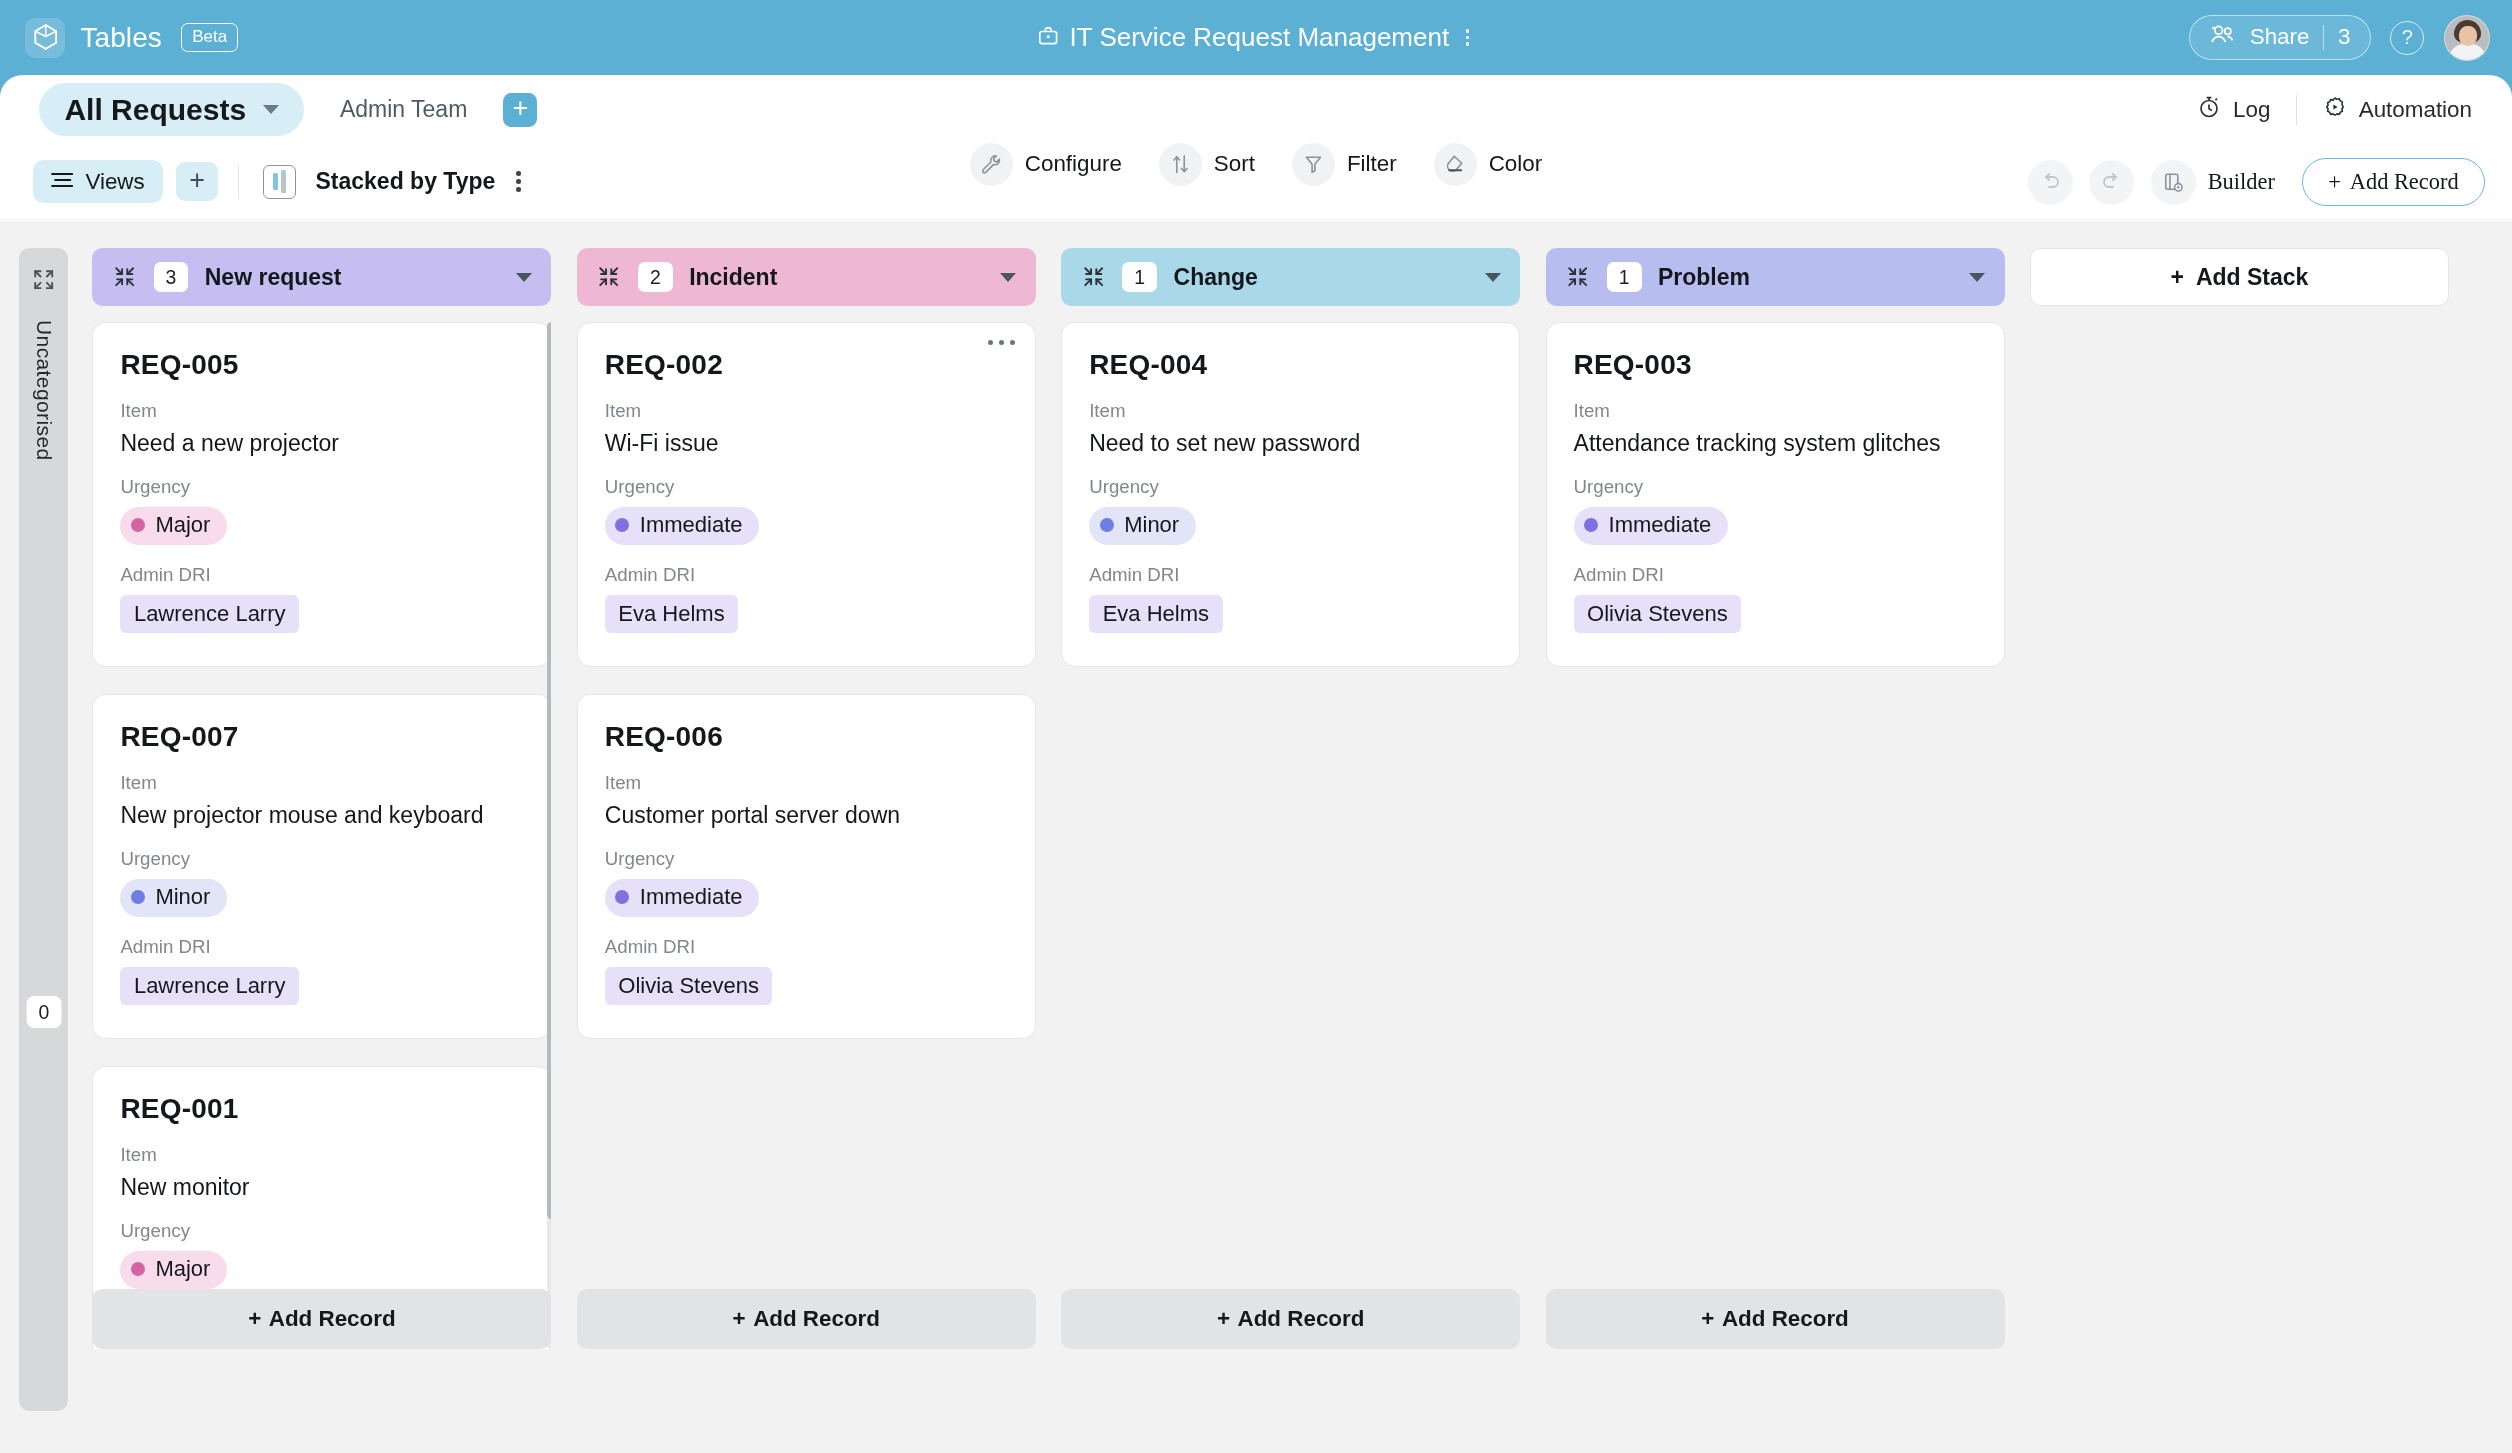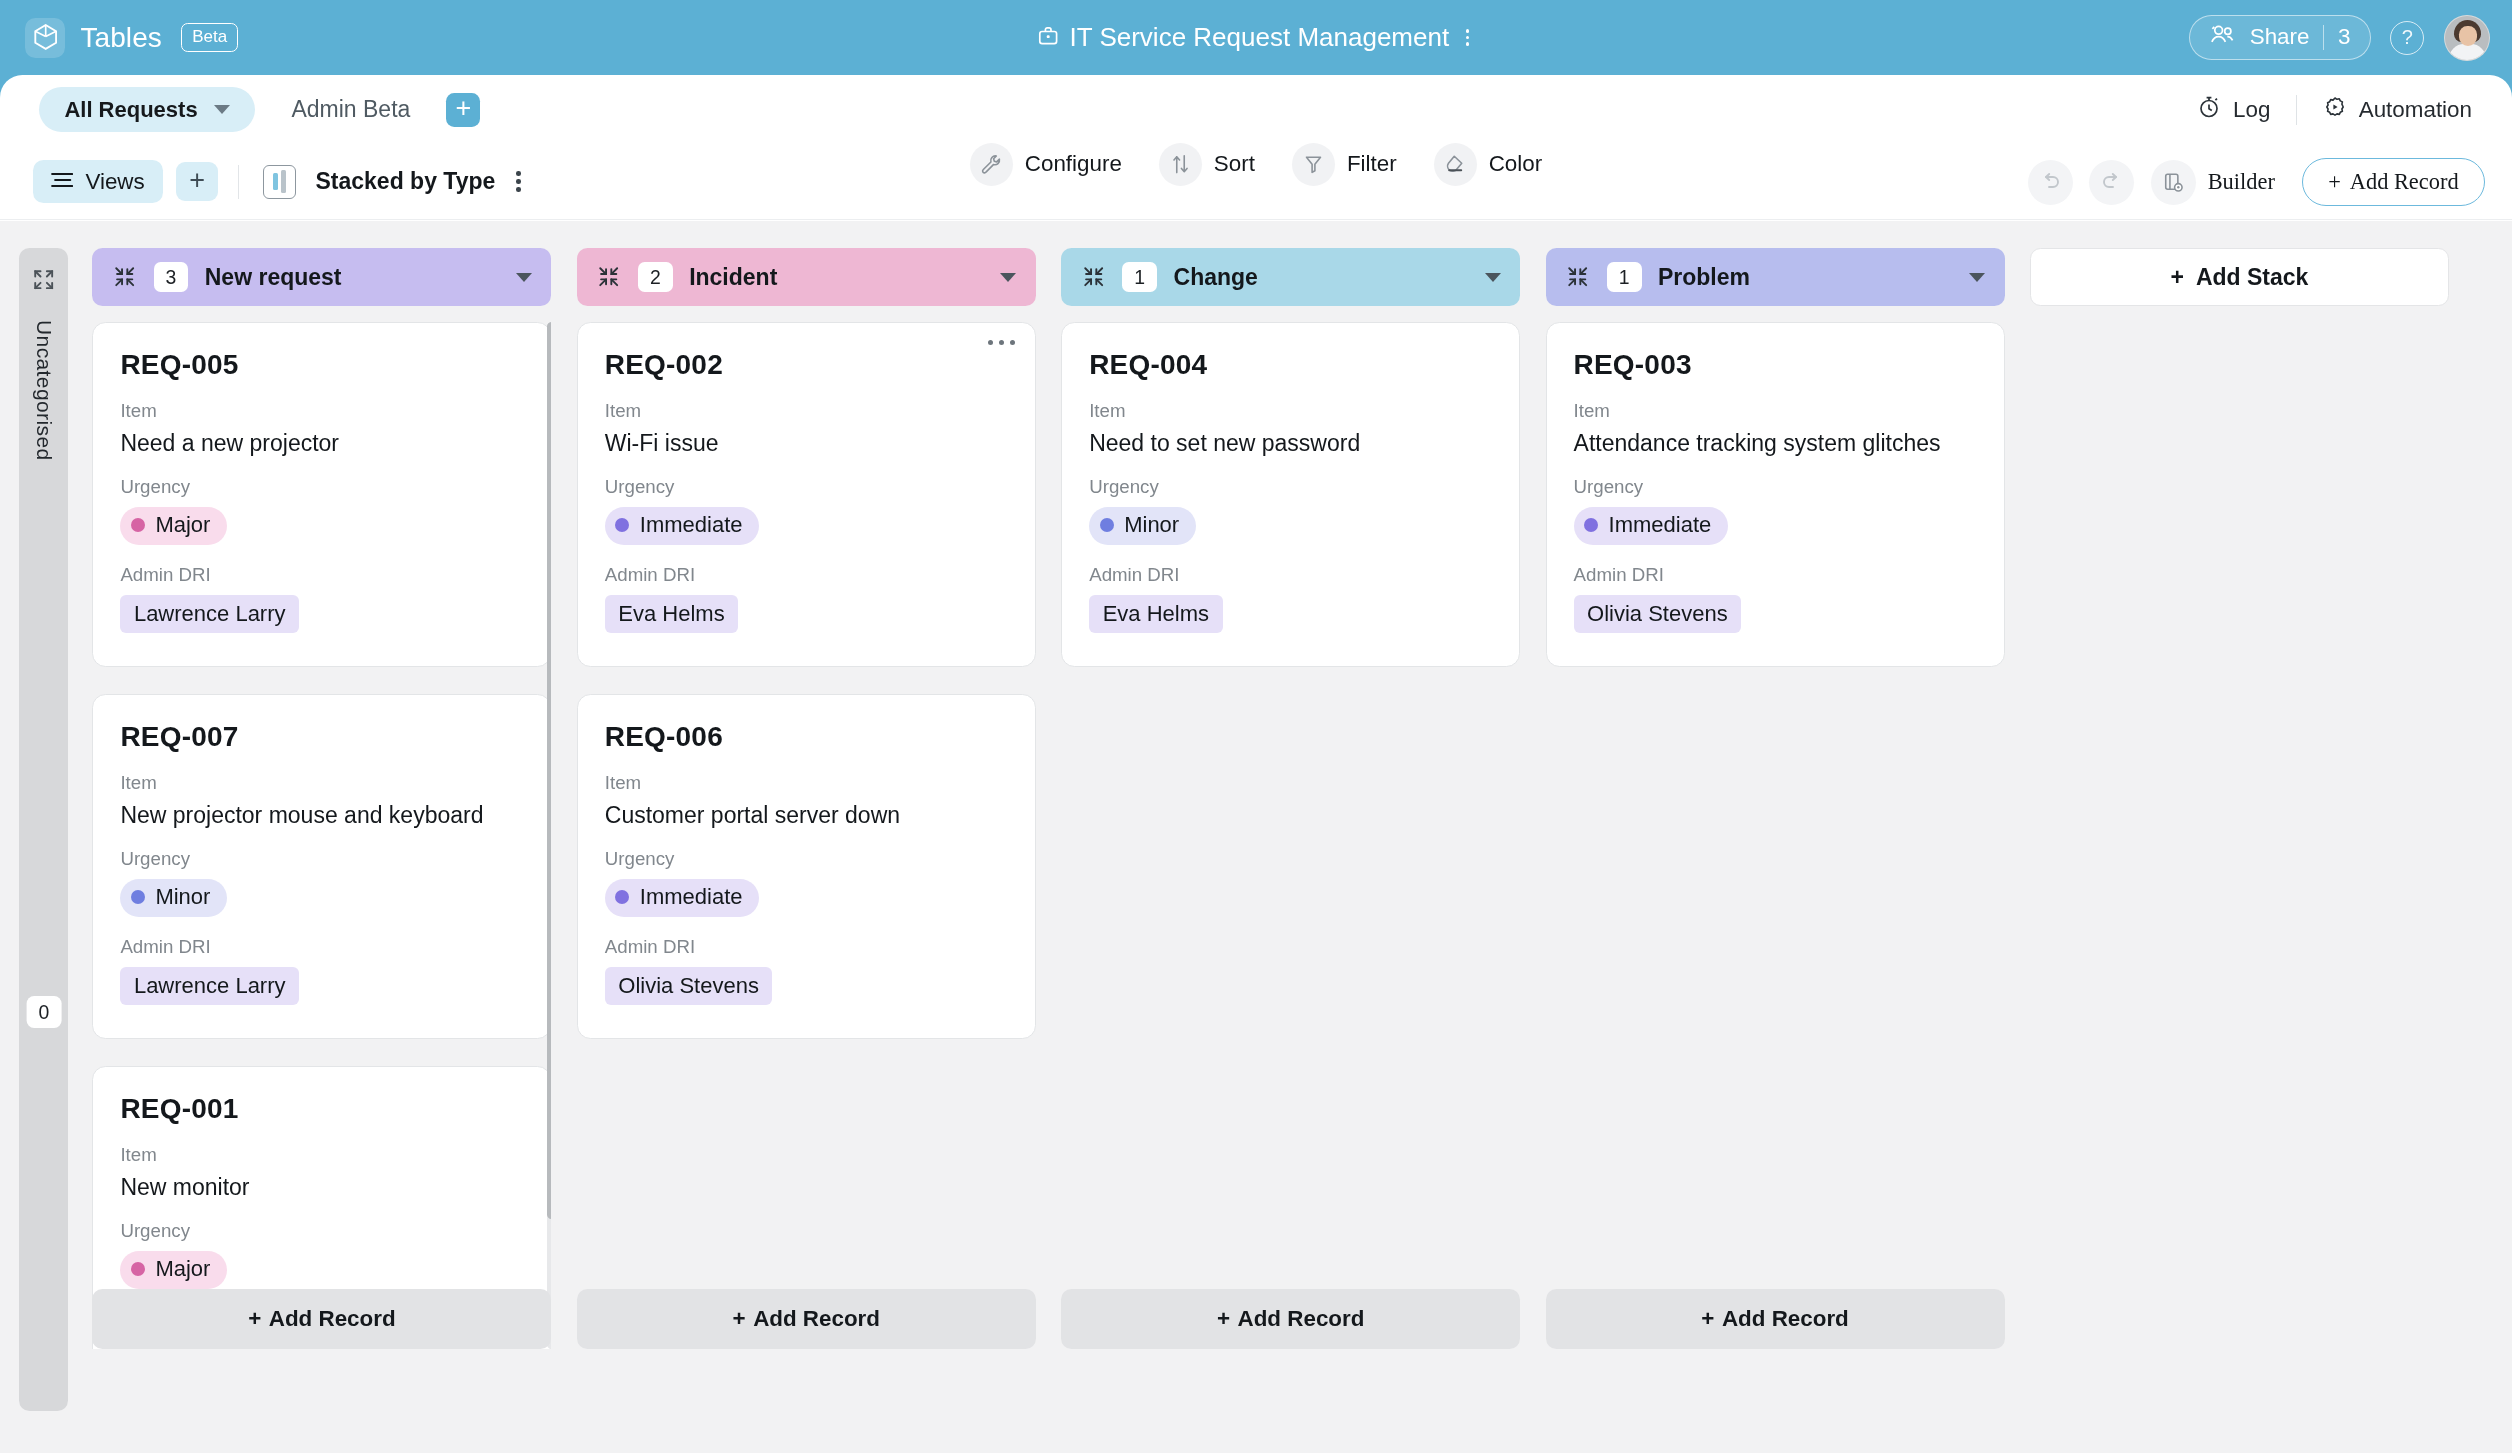--- a/index.html
+++ b/index.html
@@ -77,21 +77,21 @@
   }
   .tabrow {
     position: absolute; left: 0; top: 75px; width: 2512px; height: 69px;
     background: #ffffff; border-radius: 22.4px 22.4px 0 0;
     display: flex; align-items: center;
   }
   .view-chip {
     display: flex; align-items: center; gap: 16.4px;
     background: #d8eef7; border-radius: 747px;
     padding: 9.7px 25.4px; margin-left: 39px;
-    font-size: 22px; color: #16191c; font-weight: bold;
+    font-size: 30px; color: #16191c; font-weight: bold;
   }
   .caret-down {
     width: 0; height: 0; border-left: 8.2px solid transparent;
     border-right: 8.2px solid transparent; border-top: 9px solid #6b7a85;
   }
   .tab-plain {
     font-size: 23px; color: #4f5a62; margin-left: 36px;
   }
   .tab-add {
     width: 34px; height: 34px; border-radius: 8.2px;
@@ -309,21 +309,21 @@
     </div>
   </div>
 </div>
 
 <div class="tabrow-bg"></div>
 <div class="tabrow">
   <div class="view-chip">
     <span>All Requests</span>
     <span class="caret-down"></span>
   </div>
-  <div class="tab-plain">Admin Beta</div>
+  <div class="tab-plain">Admin Team</div>
   <div class="tab-add">+</div>
 
   <div class="tabrow-right">
     <div class="tr-item">
       <span>
         <svg width="24" height="24" viewBox="0 0 24 24">
           <circle cx="12" cy="13.5" r="8" fill="none" stroke="#2b3238" stroke-width="1.7"></circle>
           <path d="M12 9.5v4.2l2.8 1.8" fill="none" stroke="#2b3238" stroke-width="1.7"></path>
           <path d="M9.6 2.6h4.8M12 2.6v2.9M18.4 5.2l1.6-1.6" fill="none" stroke="#2b3238" stroke-width="1.7"></path>
         </svg>

